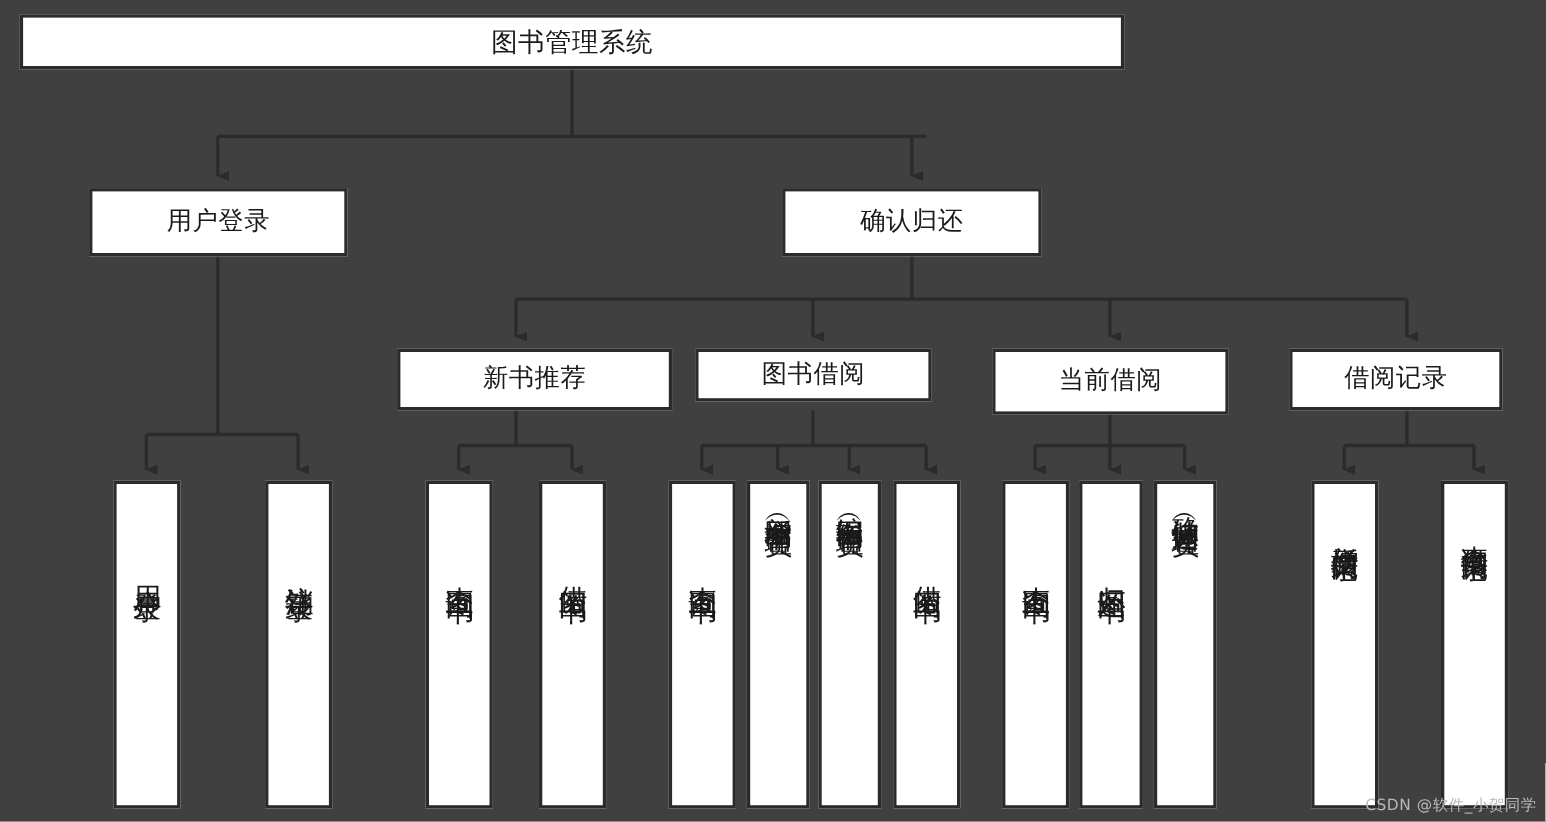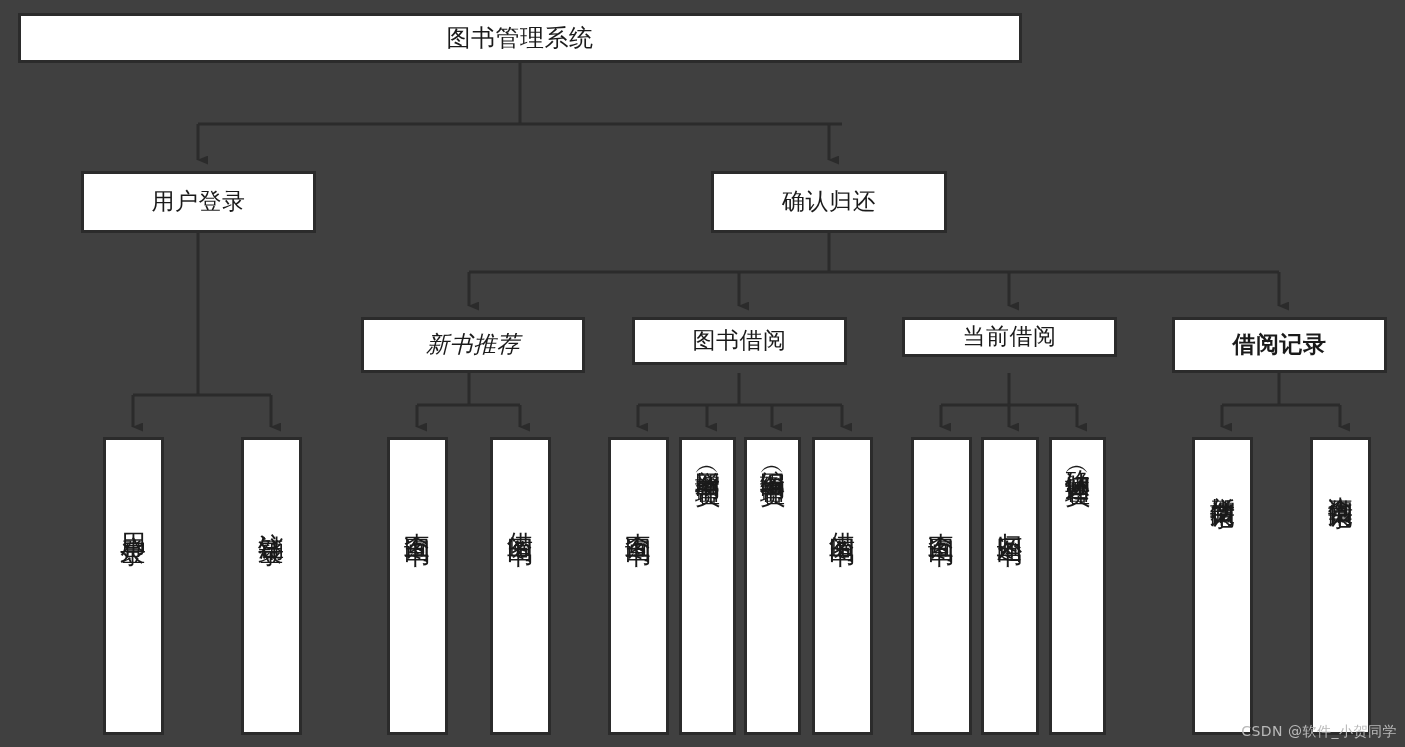--- a/index.html
+++ b/index.html
@@ -138,30 +138,30 @@
     <span class="label">图书管理系统</span>
   </div>
 
   <div class="node horiz" style="left:81px; top:171px; width:235px; height:62px;">
     <span class="label">用户登录</span>
   </div>
   <div class="node horiz" style="left:711px; top:171px; width:236px; height:62px;">
     <span class="label">确认归还</span>
   </div>
 
-  <div class="node horiz" style="left:361px; top:317px; width:224px; height:56px;font-style:italic;">
+  <div class="node horiz" style="left:361px; top:317px; width:250px; height:56px;">
     <span class="label">新书推荐</span>
   </div>
   <div class="node horiz" style="left:632px; top:317px; width:215px; height:48px;">
     <span class="label">图书借阅</span>
   </div>
-  <div class="node horiz" style="left:902px; top:317px; width:215px; height:40px;">
+  <div class="node horiz" style="left:902px; top:317px; width:215px; height:60px;">
     <span class="label">当前借阅</span>
   </div>
-  <div class="node horiz" style="left:1172px; top:317px; width:215px; height:56px;font-weight:bold;">
+  <div class="node horiz" style="left:1172px; top:317px; width:194px; height:56px;">
     <span class="label">借阅记录</span>
   </div>
 
   <div class="node vert" style="left:103px; top:437px; width:61px; height:298px; padding-top:72px;">
     <span class="label">用户登录</span>
   </div>
   <div class="node vert" style="left:241px; top:437px; width:61px; height:298px; padding-top:72px;">
     <span class="label">注销登录</span>
   </div>
 

